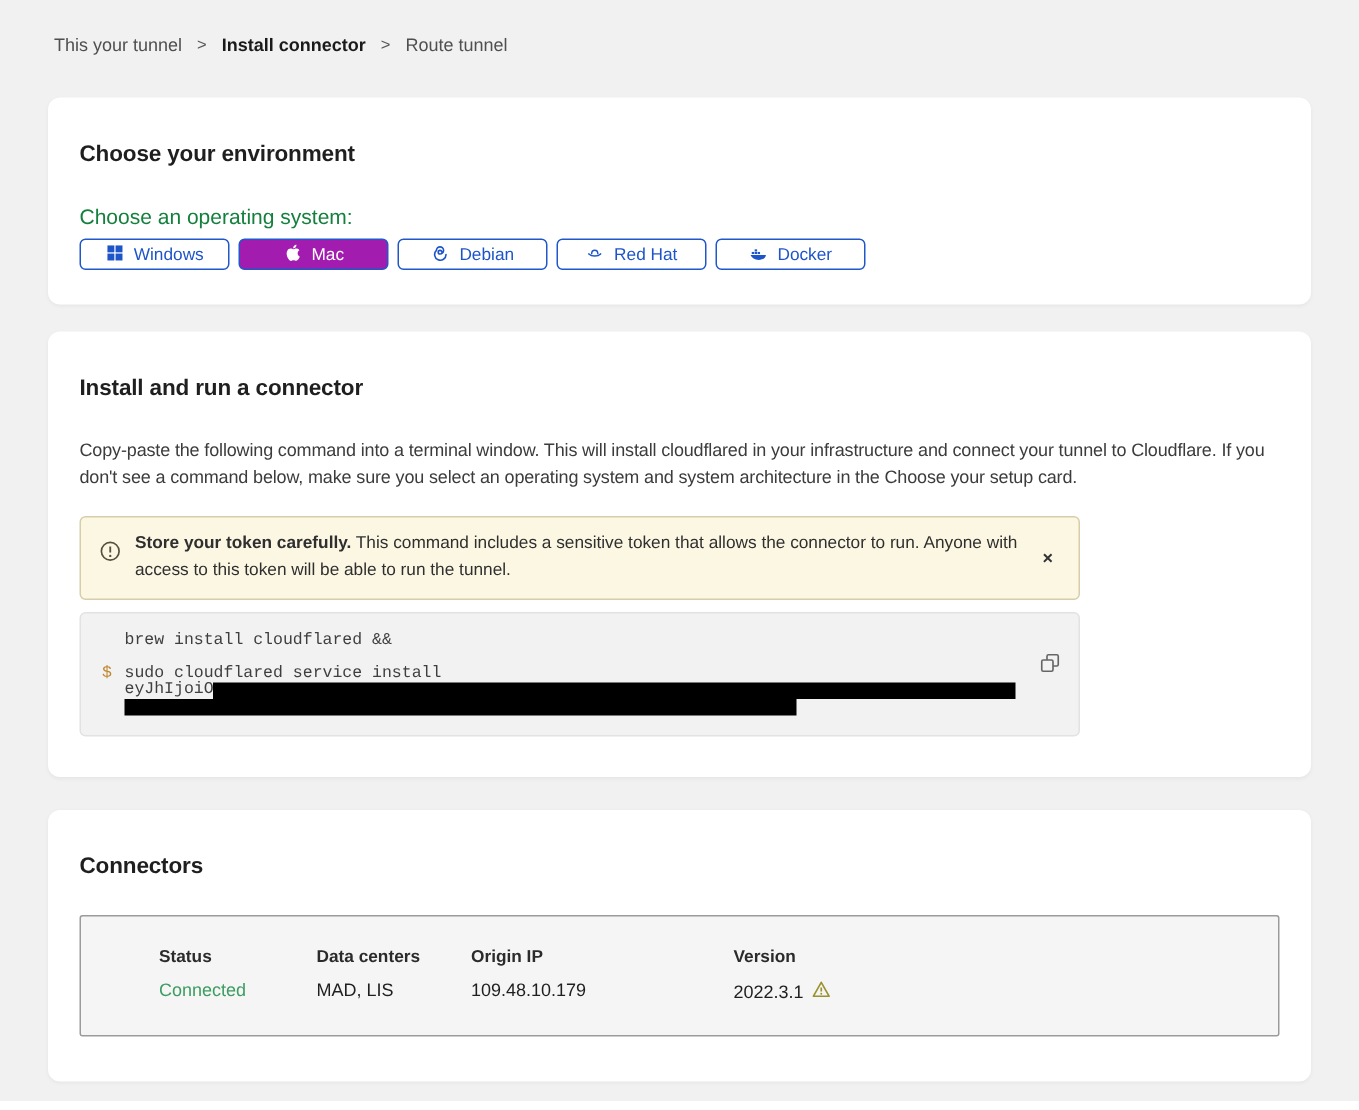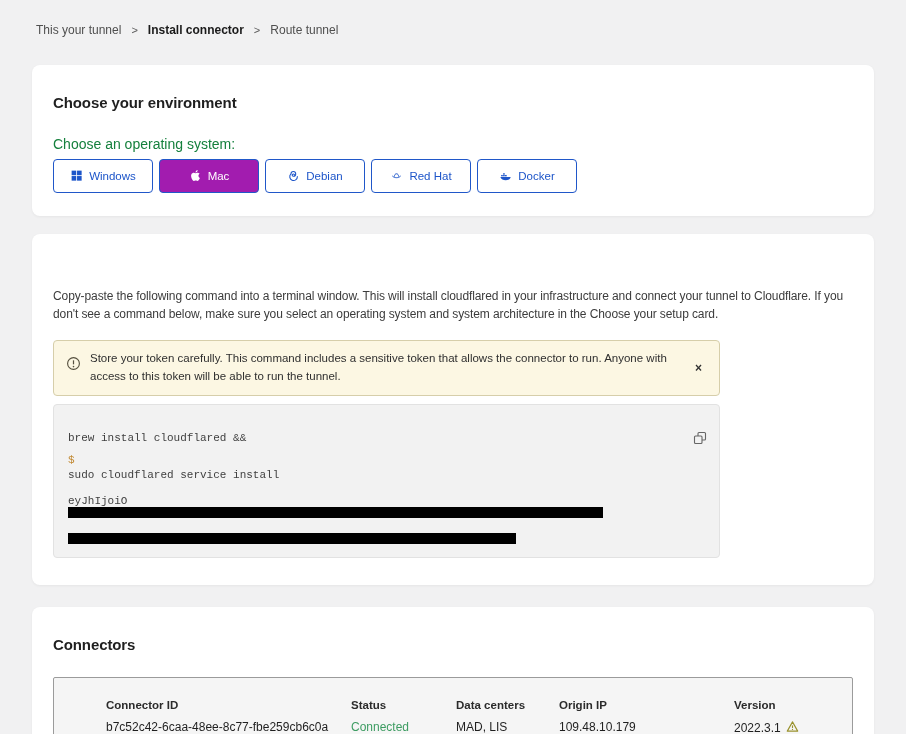--- a/index.html
+++ b/index.html
@@ -25,46 +25,46 @@
   }
   .card h2 { font-size:15px; font-weight:bold; color:#1f1f1f; letter-spacing:-0.1px; }
   #card-environment { margin-top:28px; }
   #card-install { margin-top:18px; padding-bottom:27px; }
   #card-connectors { margin-top:22px; padding-bottom:30px; }
 
   
   .os-label { margin-top:25px; font-size:14px; color:#15803d; }
   .os-row { display:flex; gap:6px; margin-top:7px; }
   .os-btn {
-    width:100px; height:34px; border:1px solid #2057c9; border-radius:4px;
+    width:100px; height:21px; border:1px solid #2057c9; border-radius:4px;
     background:#fff; color:#1d55c9; font-size:11.5px; font-family:inherit;
     display:flex; align-items:center; justify-content:center; gap:6px; cursor:pointer;
   }
   .os-btn svg { flex:0 0 auto; }
   .os-btn.selected { background:#a21caf; border-color:#2158c9; color:#ffffff; }
 
   
   .section-desc { margin-top:24px; font-size:12px; line-height:1.5; color:#3c3c3c; letter-spacing:-0.1px; }
   .warning-banner {
     width:667px; margin-top:17px; background:#fcf7e3; border:1px solid #d6ceaa;
     border-radius:4px; padding:9px 12px; display:flex; align-items:flex-start; gap:9px;
     font-size:11.5px; line-height:1.55; color:#2f2f2f;
   }
   .warning-banner .alert-ic { flex:0 0 auto; margin-top:6px; }
-  .warning-banner .msg b { font-weight:normal; }
+  .warning-banner .msg b { font-weight:bold; }
   .warning-banner .close-x {
     margin-left:auto; align-self:center; background:none; border:none; cursor:pointer;
     font-size:12px; font-weight:bold; color:#333; padding:2px 5px; line-height:1;
   }
   .code-block {
     width:667px; margin-top:8px; background:#f2f2f2; border:1px solid #e2e2e2;
     border-radius:4px; padding:13px 14px; position:relative;
     font-family:"Liberation Mono", monospace; font-size:11px; line-height:11px; color:#3f3f3f;
   }
-  .code-line { display:flex; min-height:11px; white-space:pre;flex-direction:column; }
+  .code-line { display:flex; min-height:11px; white-space:pre; }
   .code-line .gutter { display:inline-block; width:15px; flex:0 0 15px; }
   .code-line .gutter.prompt { color:#c0872f; }
   .redact { display:inline-block; height:11px; background:#000; vertical-align:top; }
   .copy-btn { position:absolute; top:26px; right:12px; background:none; border:none; cursor:pointer; padding:0; line-height:0; }
 
   
   .conn-table {
     margin-top:24px; border:1px solid #9b9b9b; border-radius:2px; background:#f5f5f5;
     display:flex; padding:21px 16px 21px 52px;
   }
@@ -152,20 +152,21 @@
           </svg>
       </span>
       <span>Docker</span>
     </button>
 
   </div>
 </section>
 
 
 <section class="card" id="card-install">
+  <h2>Install and run a connector</h2>
   <p class="section-desc">Copy-paste the following command into a terminal window. This will install cloudflared in your infrastructure and connect your tunnel to Cloudflare. If you don't see a command below, make sure you select an operating system and system architecture in the Choose your setup card.</p>
 
   <div class="warning-banner">
     <span class="alert-ic">
       <svg width="15" height="15" viewBox="0 0 16 16" fill="none">
           <circle cx="8" cy="8" r="6.3" stroke="#55503f" stroke-width="1.2"></circle>
           <line x1="8" y1="4.6" x2="8" y2="8.9" stroke="#55503f" stroke-width="1.3"></line>
           <circle cx="8" cy="11.3" r="0.85" fill="#55503f"></circle>
         </svg>
     </span>
@@ -186,24 +187,20 @@
         </svg>
     </button>
   </div>
 </section>
 
 
 <section class="card" id="card-connectors">
   <h2>Connectors</h2>
 
   <div class="conn-table">
-    <div class="conn-col col-id">
-      <div class="hd">Connector ID</div>
-      <div class="val">b7c52c42-6caa-48ee-8c77-fbe259cb6c0a</div>
-    </div>
     <div class="conn-col col-status">
       <div class="hd">Status</div>
       <div class="val status-connected">Connected</div>
     </div>
     <div class="conn-col col-dc">
       <div class="hd">Data centers</div>
       <div class="val">MAD, LIS</div>
     </div>
     <div class="conn-col col-ip">
       <div class="hd">Origin IP</div>

